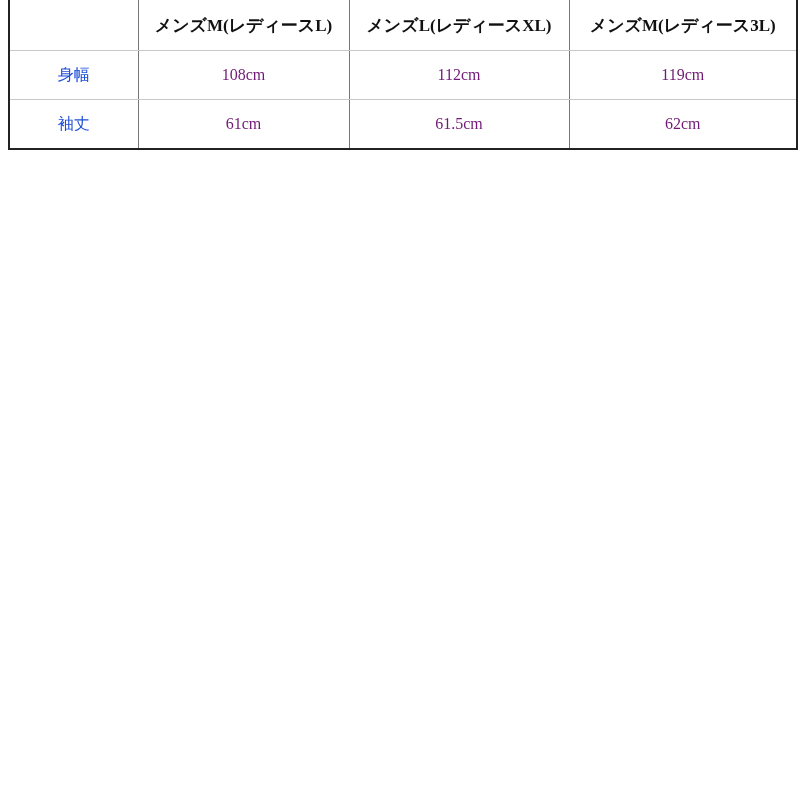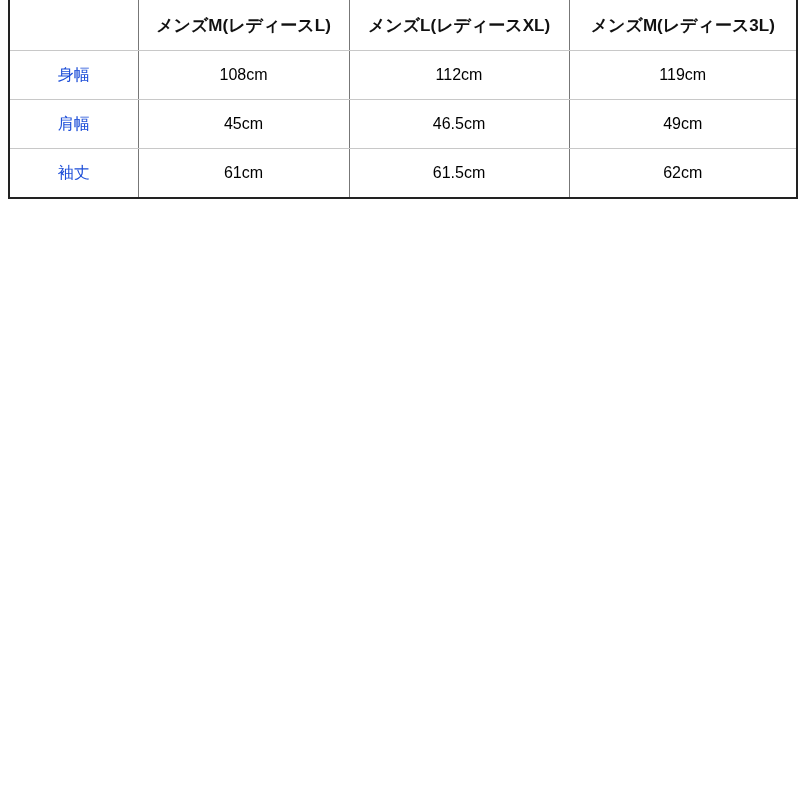--- a/index.html
+++ b/index.html
@@ -18,20 +18,21 @@
     position: absolute;
     top: 0;
     left: 8px;
     width: 788px;
     border-collapse: collapse;
     table-layout: fixed;
     border-left: 2px solid #222222;
     border-right: 2px solid #222222;
     border-bottom: 2px solid #222222;
     background: #ffffff;
+    font-family: Liberation Serif, serif;
   }
   .size-table th,
   .size-table td {
     padding: 0;
     text-align: center;
     vertical-align: middle;
     background: #ffffff;
     overflow: hidden;
     white-space: nowrap;
   }
@@ -50,21 +51,21 @@
   .size-table thead th {
     height: 50px;
     font-size: 17px;
     font-weight: bold;
     color: #111111;
   }
   .size-table tbody td {
     height: 48px;
     font-size: 16px;
     font-weight: normal;
-    color: #000000;
+    color: #701a75;
   }
   .size-table tbody td.row-label {
     color: #1d4ed8;
   }
 </style>
 </head>
 <body>
 
 <div>
   <table class="size-table">
@@ -83,26 +84,20 @@
       </tr>
     </thead>
     <tbody>
       <tr>
         <td class="row-label">身幅</td>
         <td>108cm</td>
         <td>112cm</td>
         <td>119cm</td>
       </tr>
       <tr>
-        <td class="row-label">肩幅</td>
-        <td>45cm</td>
-        <td>46.5cm</td>
-        <td>49cm</td>
-      </tr>
-      <tr>
         <td class="row-label">袖丈</td>
         <td>61cm</td>
         <td>61.5cm</td>
         <td>62cm</td>
       </tr>
     </tbody>
   </table>
 </div>
 
 </body></html>

